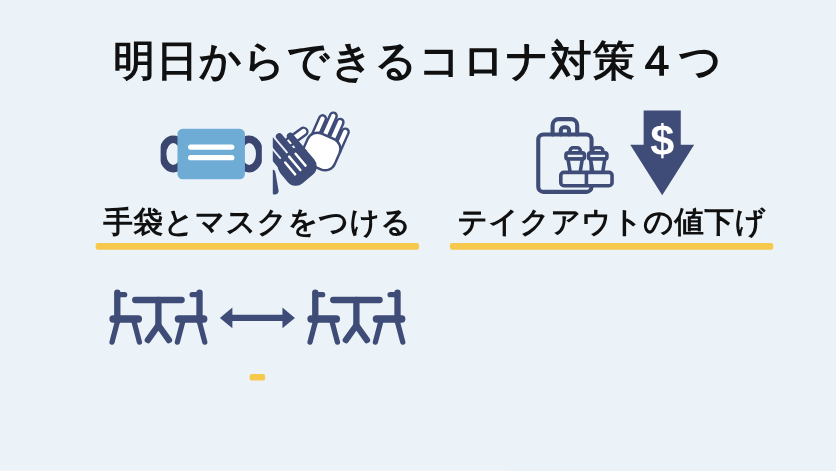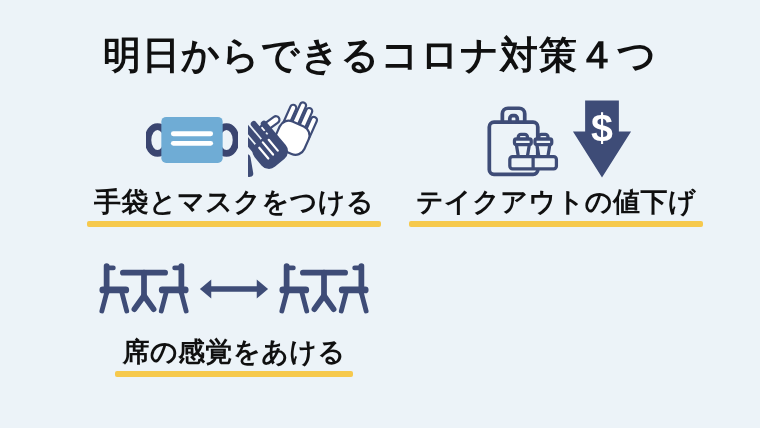--- a/index.html
+++ b/index.html
@@ -160,20 +160,19 @@
             <path d="M25,33 L30,52" stroke-width="5"></path>
             <path d="M87,5 V32" stroke-width="6"></path>
             <path d="M87,7 h-7" stroke-width="5"></path>
             <path d="M67,30 H91" stroke-width="7"></path>
             <path d="M87,33 L92,52" stroke-width="5"></path>
             <path d="M71,33 L66,52" stroke-width="5"></path>
           </g>
         </svg>
       </div>
       <div class="label-wrap">
-        <div class="label">席の感覚をあける</div>
         <div class="bar"></div>
       </div>
     </section>
 
 
   </div>
 </div>
 
 </body></html>

